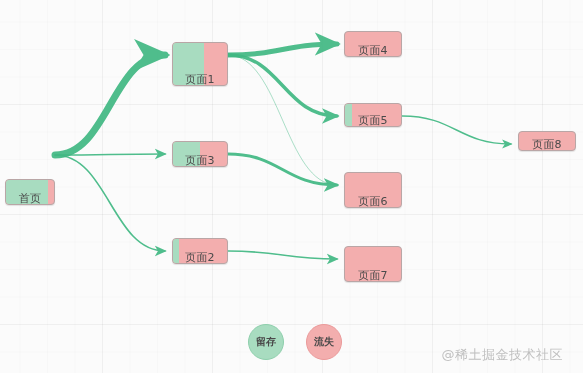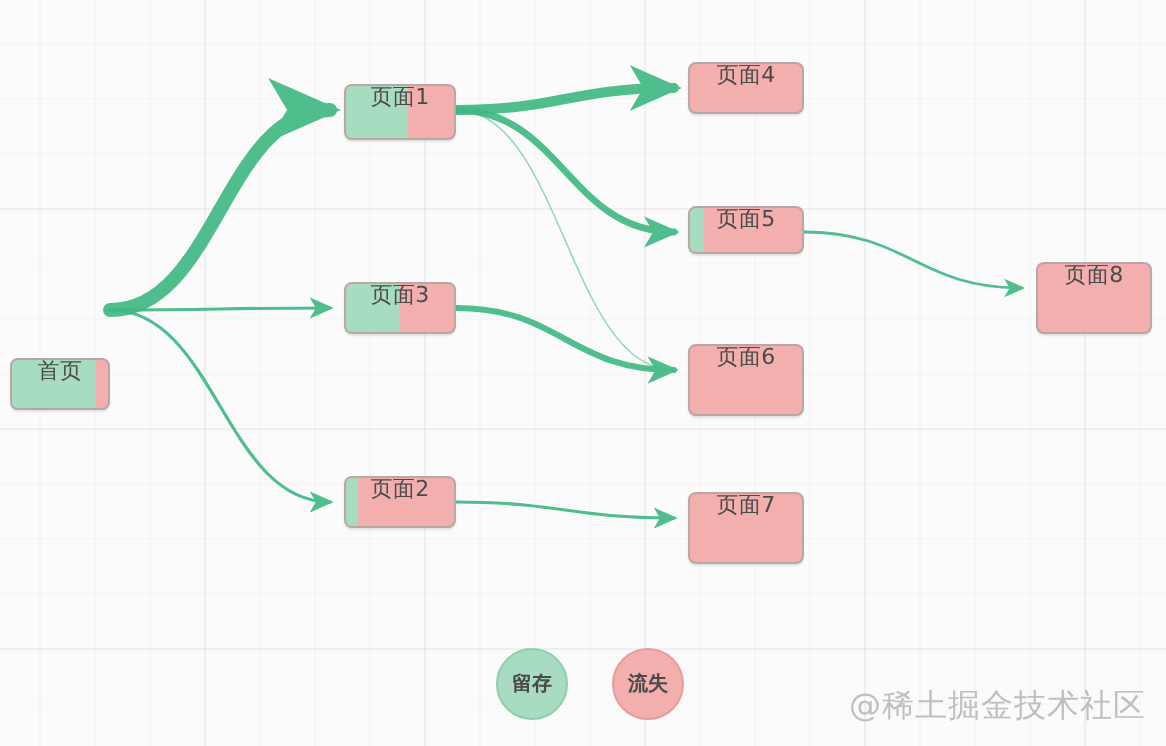--- a/index.html
+++ b/index.html
@@ -17,21 +17,21 @@
       linear-gradient(to right, rgba(0,0,0,0.016) 1px, transparent 1px),
       linear-gradient(to bottom, rgba(0,0,0,0.016) 1px, transparent 1px);
     background-size:110px 110px,110px 110px,27.5px 27.5px,27.5px 27.5px;
     background-position:-8px -6px,-8px -6px,-8px -6px,-8px -6px;
   }
   #flow-svg{position:absolute;left:0;top:0;width:583px;height:373px;}
 
   .node{
     position:absolute;box-sizing:border-box;
     border:1px solid #b9a6a6;border-radius:4px;
-    display:flex;align-items:flex-start;justify-content:center;
+    display:flex;align-items:flex-end;justify-content:center;
     overflow:hidden;background:#f3aeae;
     box-shadow:0 1px 1px rgba(0,0,0,0.10);
   }
   .node .fill-green{
     position:absolute;left:0;top:0;bottom:0;
     background:#a8dcc0;
   }
   .node .node-label{
     position:relative;z-index:2;
     font-size:11px;color:#4a4a4a;letter-spacing:.2px;
@@ -41,22 +41,22 @@
   .legend{position:absolute;display:flex;align-items:center;gap:22px;}
   .legend-item{
     width:34px;height:34px;border-radius:50%;
     display:flex;align-items:center;justify-content:center;
     font-size:10px;color:#4a4a4a;font-weight:bold;
   }
   .legend-retained{background:#a8dcc0;border:1px solid #8ecfac;}
   .legend-churned{background:#f3aeae;border:1px solid #eb9a9a;}
 
   .watermark{
-    position:absolute;right:10px;bottom:9px;
-    font-size:16px;color:#bfbfbf;letter-spacing:.5px;
+    position:absolute;right:20px;bottom:9px;
+    font-size:13px;color:#bfbfbf;letter-spacing:.5px;
     user-select:none;
   }
 </style>
 </head>
 <body>
 
 <div id="canvas">
 
   <svg id="flow-svg" viewBox="0 0 583 373" xmlns="http://www.w3.org/2000/svg">
     <defs>
@@ -78,21 +78,21 @@
         <path d="M228,251 C280.32,251 284.68,259 337,259" stroke-width="1.6" stroke="#41b883" opacity="0.92" marker-end="url(#arw-sm)"></path>
         <path d="M402,116 C454.32,116 458.68,144 511,144" stroke-width="1.4" stroke="#41b883" opacity="0.92" marker-end="url(#arw-sm)"></path>
       </g>
   </svg>
 
   <div id="nodes-layer">
       <div class="node" style="left: 5px; top: 142px; width: 50px; height: 26px; background: rgb(243, 174, 174); margin-top: 37px;">
         <div class="fill-green" style="width: 88%; background: rgb(168, 220, 192);"></div>
         <span class="node-label">首页</span>
       </div>
-      <div class="node" style="left: 172px; top: 42px; width: 56px; height: 28px; background: rgb(243, 174, 174);">
+      <div class="node" style="left: 172px; top: 42px; width: 56px; height: 44px; background: rgb(243, 174, 174);">
         <div class="fill-green" style="width: 57%; background: rgb(168, 220, 192);"></div>
         <span class="node-label">页面1</span>
       </div>
       <div class="node" style="left: 172px; top: 141px; width: 56px; height: 26px; background: rgb(243, 174, 174);">
         <div class="fill-green" style="width: 50%; background: rgb(168, 220, 192);"></div>
         <span class="node-label">页面3</span>
       </div>
       <div class="node" style="left: 172px; top: 238px; width: 56px; height: 26px; background: rgb(243, 174, 174);">
         <div class="fill-green" style="width: 11%; background: rgb(168, 220, 192);"></div>
         <span class="node-label">页面2</span>
@@ -103,21 +103,21 @@
       <div class="node" style="left: 344px; top: 103px; width: 58px; height: 24px; background: rgb(243, 174, 174);">
         <div class="fill-green" style="width: 12%; background: rgb(168, 220, 192);"></div>
         <span class="node-label">页面5</span>
       </div>
       <div class="node" style="left: 344px; top: 172px; width: 58px; height: 36px; background: rgb(243, 174, 174);">
         <span class="node-label">页面6</span>
       </div>
       <div class="node" style="left: 344px; top: 246px; width: 58px; height: 36px; background: rgb(243, 174, 174);">
         <span class="node-label">页面7</span>
       </div>
-      <div class="node" style="left: 518px; top: 131px; width: 58px; height: 36px; background: rgb(243, 174, 174);">
+      <div class="node" style="left: 518px; top: 131px; width: 58px; height: 20px; background: rgb(243, 174, 174);">
         <span class="node-label">页面8</span>
       </div>
     </div>
 
   <div class="legend" style="left: 248px; top: 324px;">
     <div class="legend-item legend-retained">
       <span>留存</span>
     </div>
     <div class="legend-item legend-churned">
       <span>流失</span>

